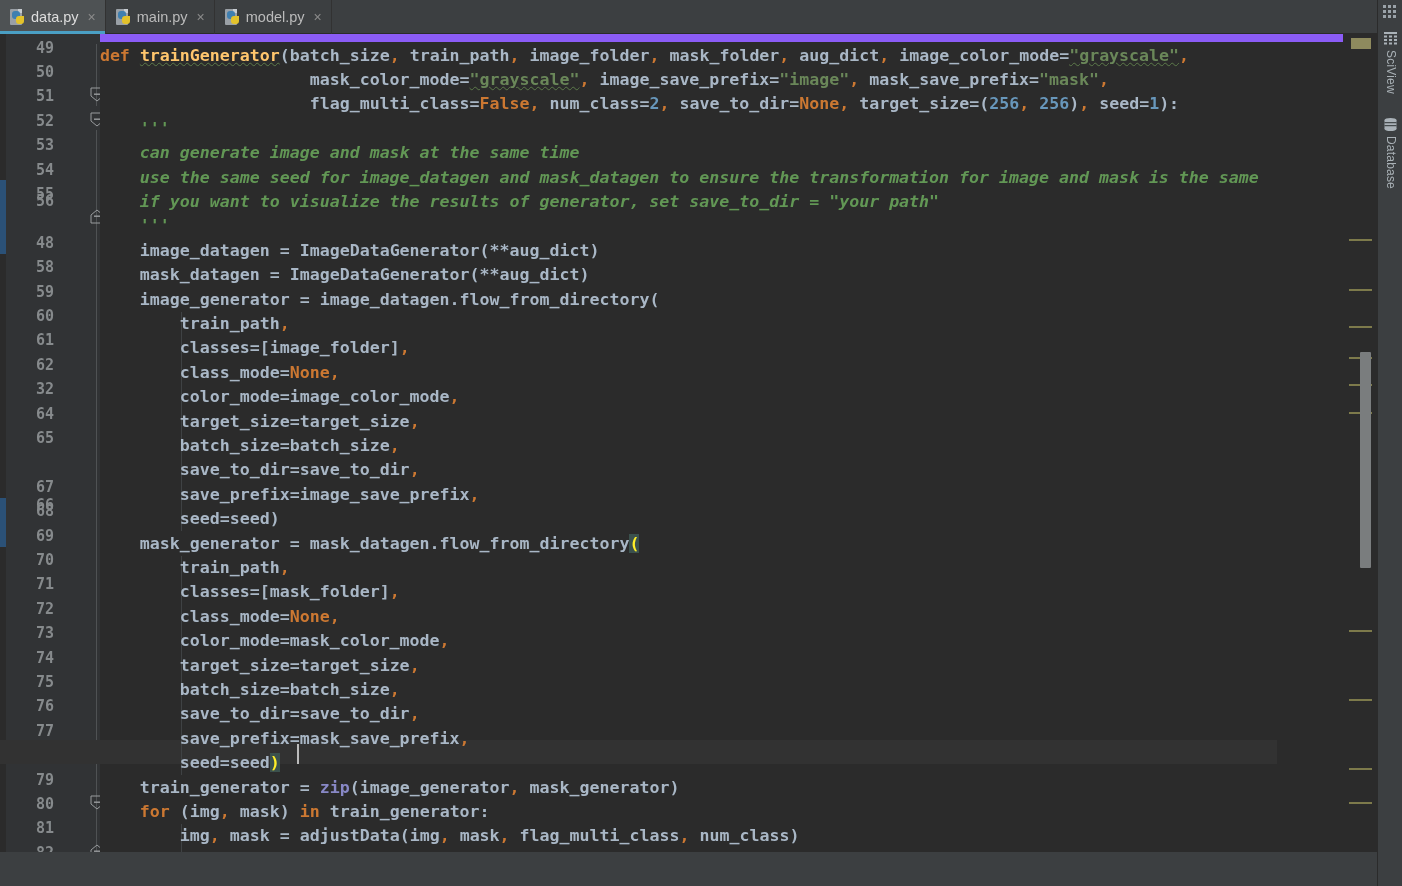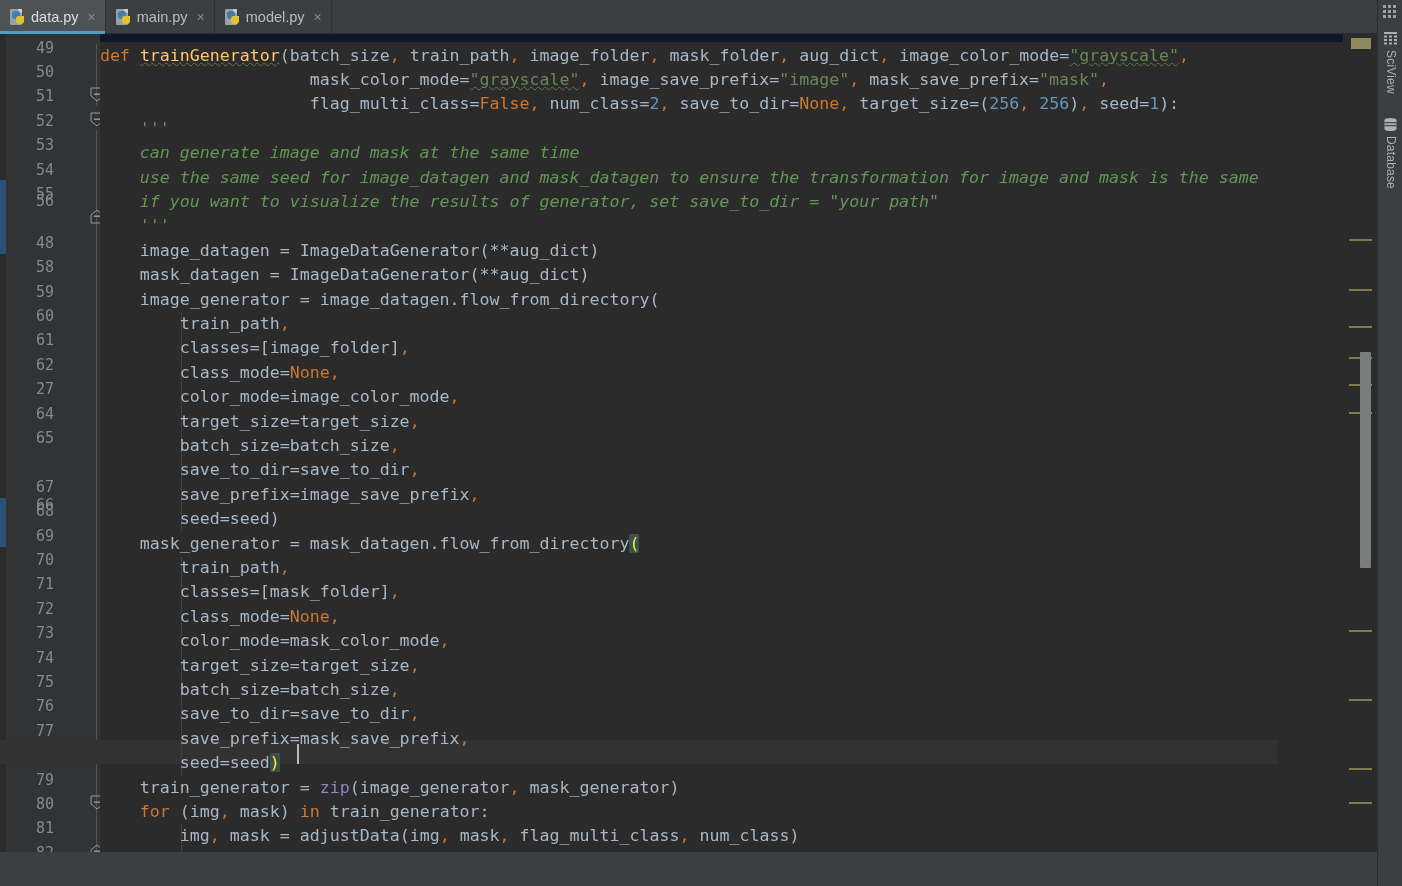--- a/index.html
+++ b/index.html
@@ -76,22 +76,23 @@
     color: #a9b1b6; white-space: nowrap;
   }
   .grid-ico { width: 13px; height: 13px; display:block; }
   .db-ico { width: 13px; height: 13px; display:block; }
   .hamb-ico { position:absolute; right:5px; top:5px; width:14px; height:13px; }
 
   
   .editor {
     position: absolute; left: 0; top: 34px;
     width: 1377px; height: 818px;
-    background: #0f172a;
+    background: #8b5cf6;
     overflow: hidden;
+    font-weight: bold;
   }
   .leftmark {
     position: absolute; left: 0; top: 0; width: 6px; height: 818px;
     background: #2b2b2b;
   }
   .leftmark .mk {
     position: absolute; left: 0; width: 6px; background: #2b5177;
   }
   .gutter {
     position: absolute; left: 6px; top: 0; width: 94px; height: 818px;
@@ -241,21 +242,21 @@
           <div class="ln" style="top: 99.1px;">53</div>
           <div class="ln" style="top: 123.5px;">54</div>
           <div class="ln" style="top: 147.9px;">55</div>
           <div class="ln" style="top: 155px;">56</div>
           <div class="ln" style="top: 196.7px;">48</div>
           <div class="ln" style="top: 221.1px;">58</div>
           <div class="ln" style="top: 245.5px;">59</div>
           <div class="ln" style="top: 269.9px;">60</div>
           <div class="ln" style="top: 294.3px;">61</div>
           <div class="ln" style="top: 318.7px;">62</div>
-          <div class="ln" style="top: 343.1px;">27</div>
+          <div class="ln" style="top: 343.1px;">32</div>
           <div class="ln" style="top: 367.5px;">64</div>
           <div class="ln" style="top: 391.9px;">65</div>
           <div class="ln" style="top: 416.3px; margin-top: 43px;">66</div>
           <div class="ln" style="top: 440.7px;">67</div>
           <div class="ln" style="top: 465.1px;">68</div>
           <div class="ln" style="top: 489.5px;">69</div>
           <div class="ln" style="top: 513.9px;">70</div>
           <div class="ln" style="top: 538.3px;">71</div>
           <div class="ln" style="top: 562.7px;">72</div>
           <div class="ln" style="top: 587.1px;">73</div>

